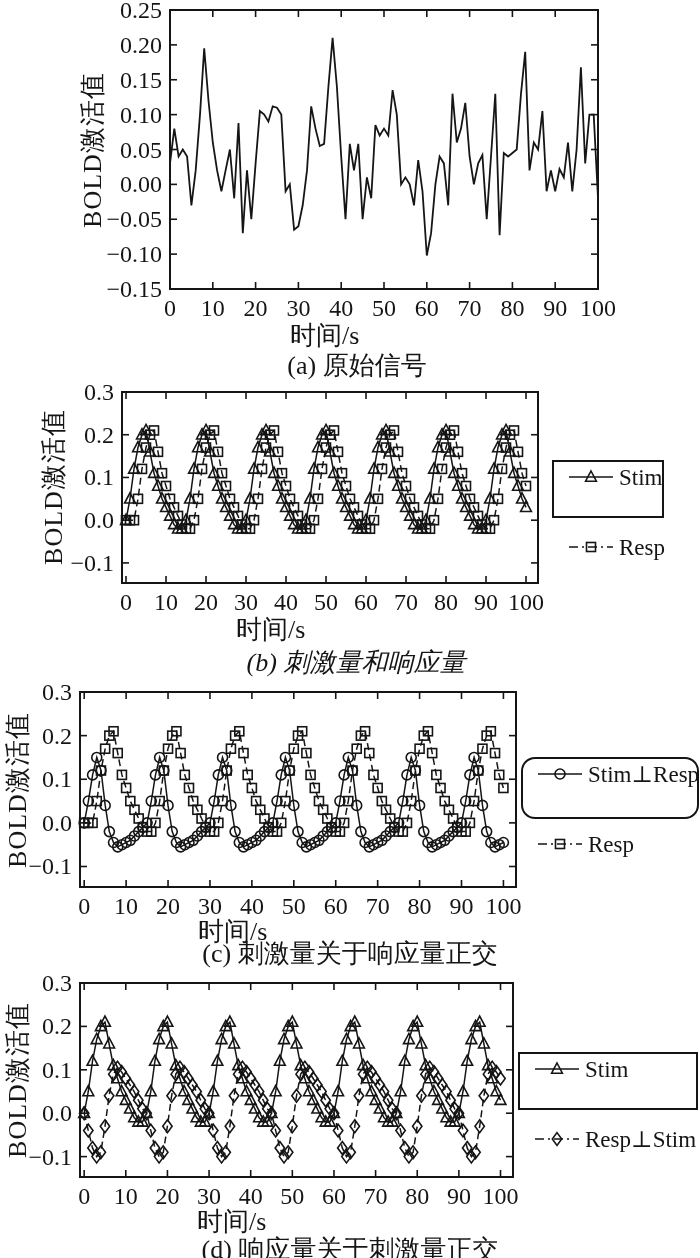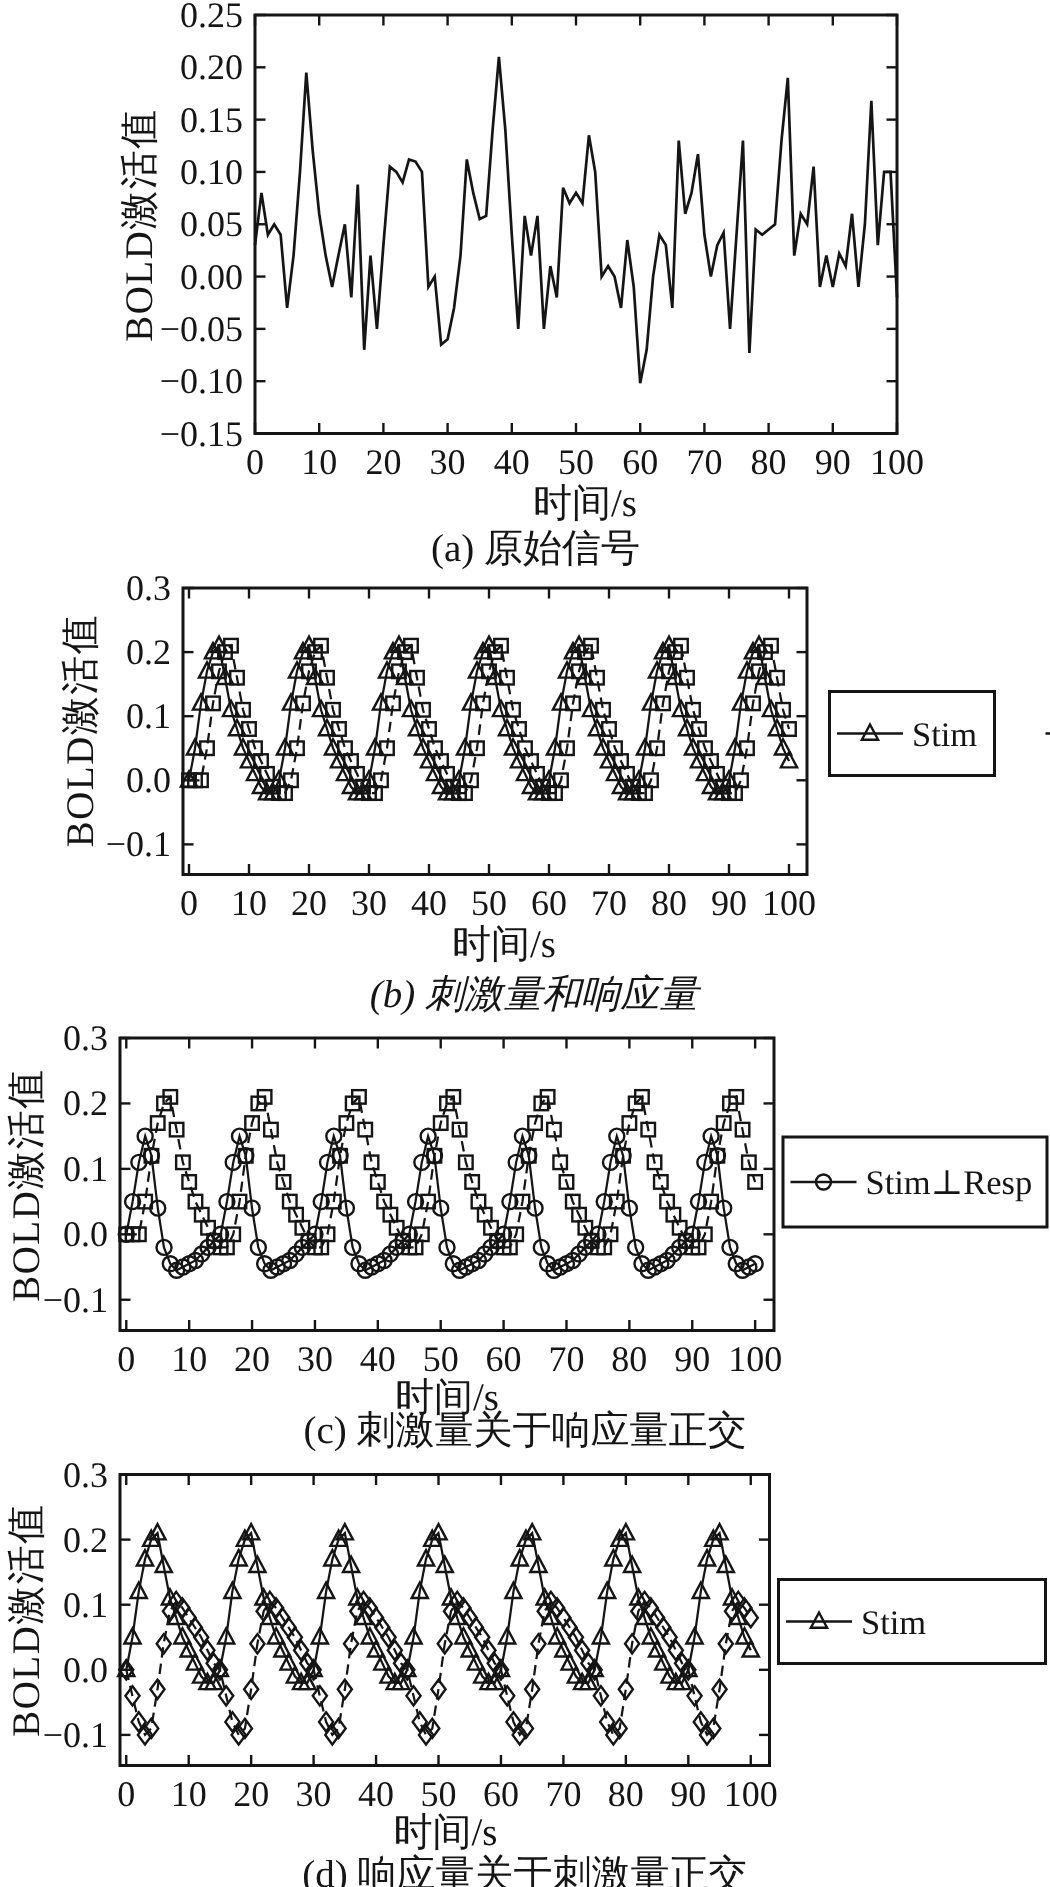--- a/index.html
+++ b/index.html
@@ -2,24 +2,24 @@
 <html><head>
 <meta charset="utf-8">
 <style>
   html,body{margin:0;padding:0;background:#ffffff;}
   #canvas{position:relative;width:700px;height:1258px;background:#ffffff;overflow:hidden;
           font-family:"Liberation Serif","DejaVu Serif",serif;color:#151515;}
   #plots{position:absolute;left:0;top:0;}
   #plots text{font-family:"Liberation Serif","DejaVu Serif",serif;}
   .ylabel{position:absolute;text-align:center;font-size:26px;height:30px;line-height:30px;
           transform:rotate(-90deg);letter-spacing:1px;white-space:nowrap;}
-  .xlabel{position:absolute;text-align:center;font-size:26px;width:200px;white-space:nowrap;}
+  .xlabel{position:absolute;font-size:26px;width:200px;white-space:nowrap;}
   .caption{position:absolute;text-align:center;font-size:26px;width:460px;white-space:nowrap;}
   .legend{position:absolute;border:2px solid #151515;background:#fff;display:flex;
-          justify-content:space-around;box-sizing:border-box;padding:2px 2px;gap:44px;}
+          flex-direction:column;justify-content:space-around;box-sizing:border-box;padding:2px 13px;gap:44px;}
   .legend-row{display:flex;align-items:center;gap:4px;flex:1;}
   .legend-label{font-size:23px;white-space:nowrap;line-height:1;}
   svg.sample{flex:0 0 auto;}
 </style>
 </head>
 <body>
 
 <div id="canvas">
   <svg id="plots" width="700" height="1258" viewBox="0 0 700 1258">
       <g>
@@ -873,21 +873,21 @@
           <line x1="2" y1="13" x2="46" y2="13" stroke="#151515" stroke-width="1.6" stroke-dasharray="9 4 2 4"></line>
           <rect x="19.5" y="8.5" width="9" height="9" fill="none" stroke="#151515" stroke-width="1.6"></rect>
         </svg>
       <span class="legend-label">Resp</span>
     </div>
   </div>
 
   <div class="ylabel" style="left:-82px;top:775px;width:200px;">BOLD激活值</div>
   <div class="xlabel" style="left:198px;top:914px;">时间/s</div>
   <div class="caption" style="left:120px;top:936px;">(c) 刺激量关于响应量正交</div>
-  <div class="legend" style="left:521px;top:757px;width:178px;height:62px;">
+  <div class="legend" style="left:521px;top:757px;width:178px;height:62px;border-radius:14px;">
     <div class="legend-row">
       <svg class="sample" width="48" height="26">
           <line x1="2" y1="13" x2="46" y2="13" stroke="#151515" stroke-width="1.6"></line>
           <circle cx="24" cy="13" r="5" fill="none" stroke="#151515" stroke-width="1.6"></circle>
         </svg>
       <span class="legend-label">Stim⊥Resp</span>
     </div>
     <div class="legend-row">
       <svg class="sample" width="48" height="26">
           <line x1="2" y1="13" x2="46" y2="13" stroke="#151515" stroke-width="1.6" stroke-dasharray="9 4 2 4"></line>
@@ -901,14 +901,21 @@
   <div class="xlabel" style="left:197px;top:1204px;">时间/s</div>
   <div class="caption" style="left:120px;top:1232px;">(d) 响应量关于刺激量正交</div>
   <div class="legend" style="left:518px;top:1052px;width:180px;height:58px;">
     <div class="legend-row">
       <svg class="sample" width="48" height="26">
           <line x1="2" y1="13" x2="46" y2="13" stroke="#151515" stroke-width="1.6"></line>
           <path d="M 24 7 L 29.4 17.2 L 18.6 17.2 Z" fill="none" stroke="#151515" stroke-width="1.6"></path>
         </svg>
       <span class="legend-label">Stim</span>
     </div>
+    <div class="legend-row">
+      <svg class="sample" width="48" height="26">
+          <line x1="2" y1="13" x2="46" y2="13" stroke="#151515" stroke-width="1.6" stroke-dasharray="9 4 2 4"></line>
+          <path d="M 24 6.6 L 28.7 13 L 24 19.4 L 19.3 13 Z" fill="none" stroke="#151515" stroke-width="1.6"></path>
+        </svg>
+      <span class="legend-label">Resp⊥Stim</span>
+    </div>
   </div>
 </div>
 
 </body></html>

